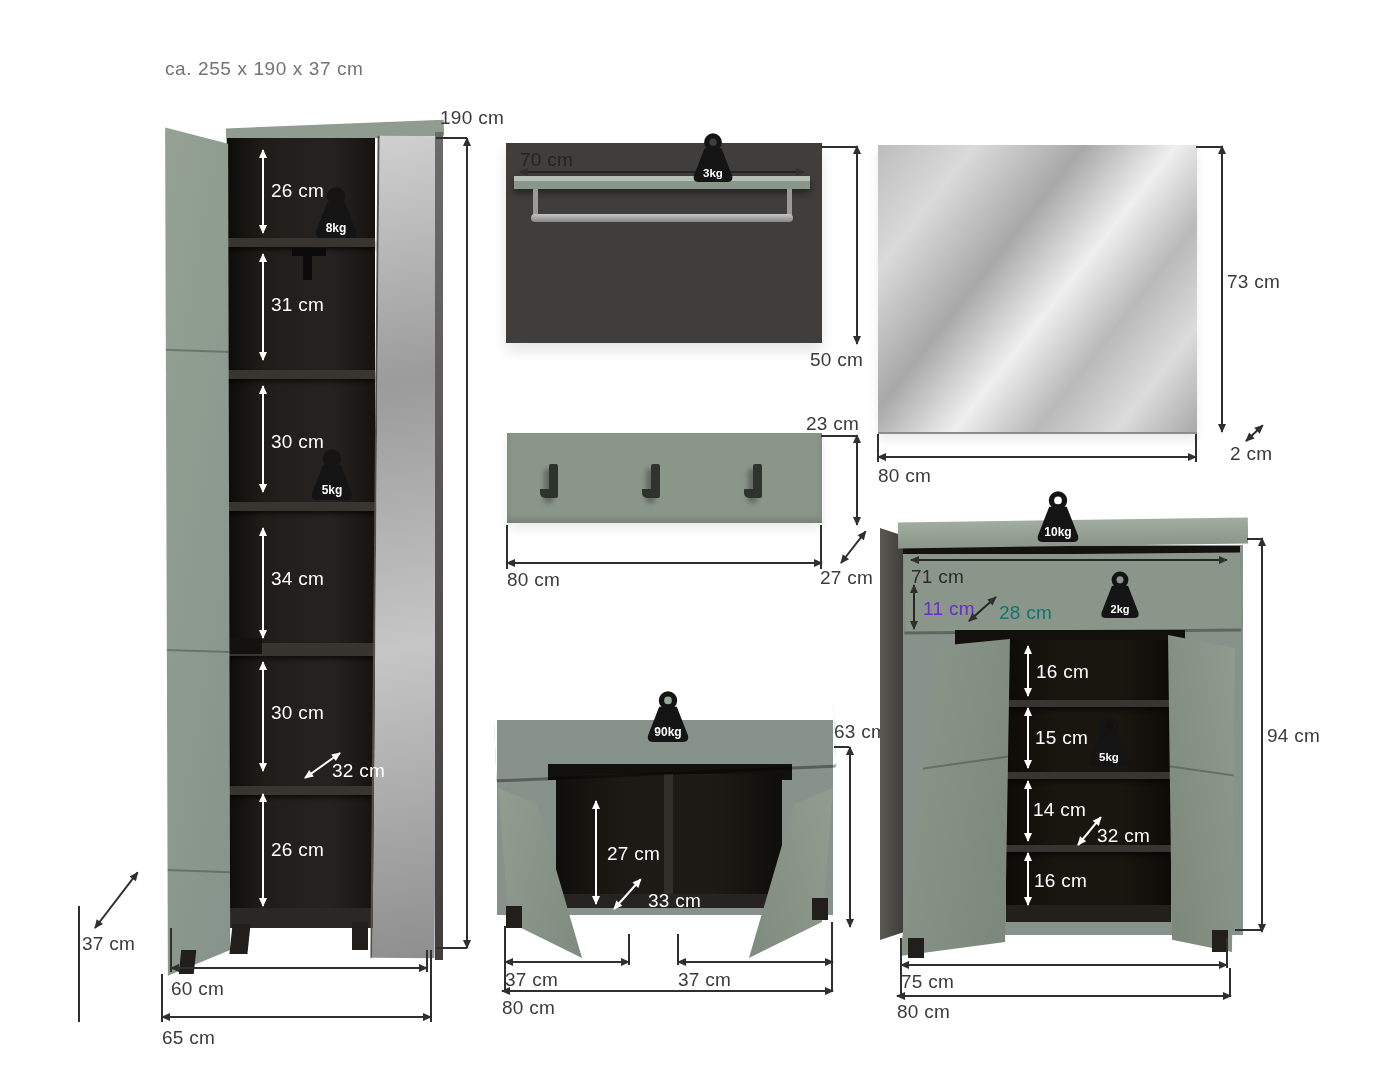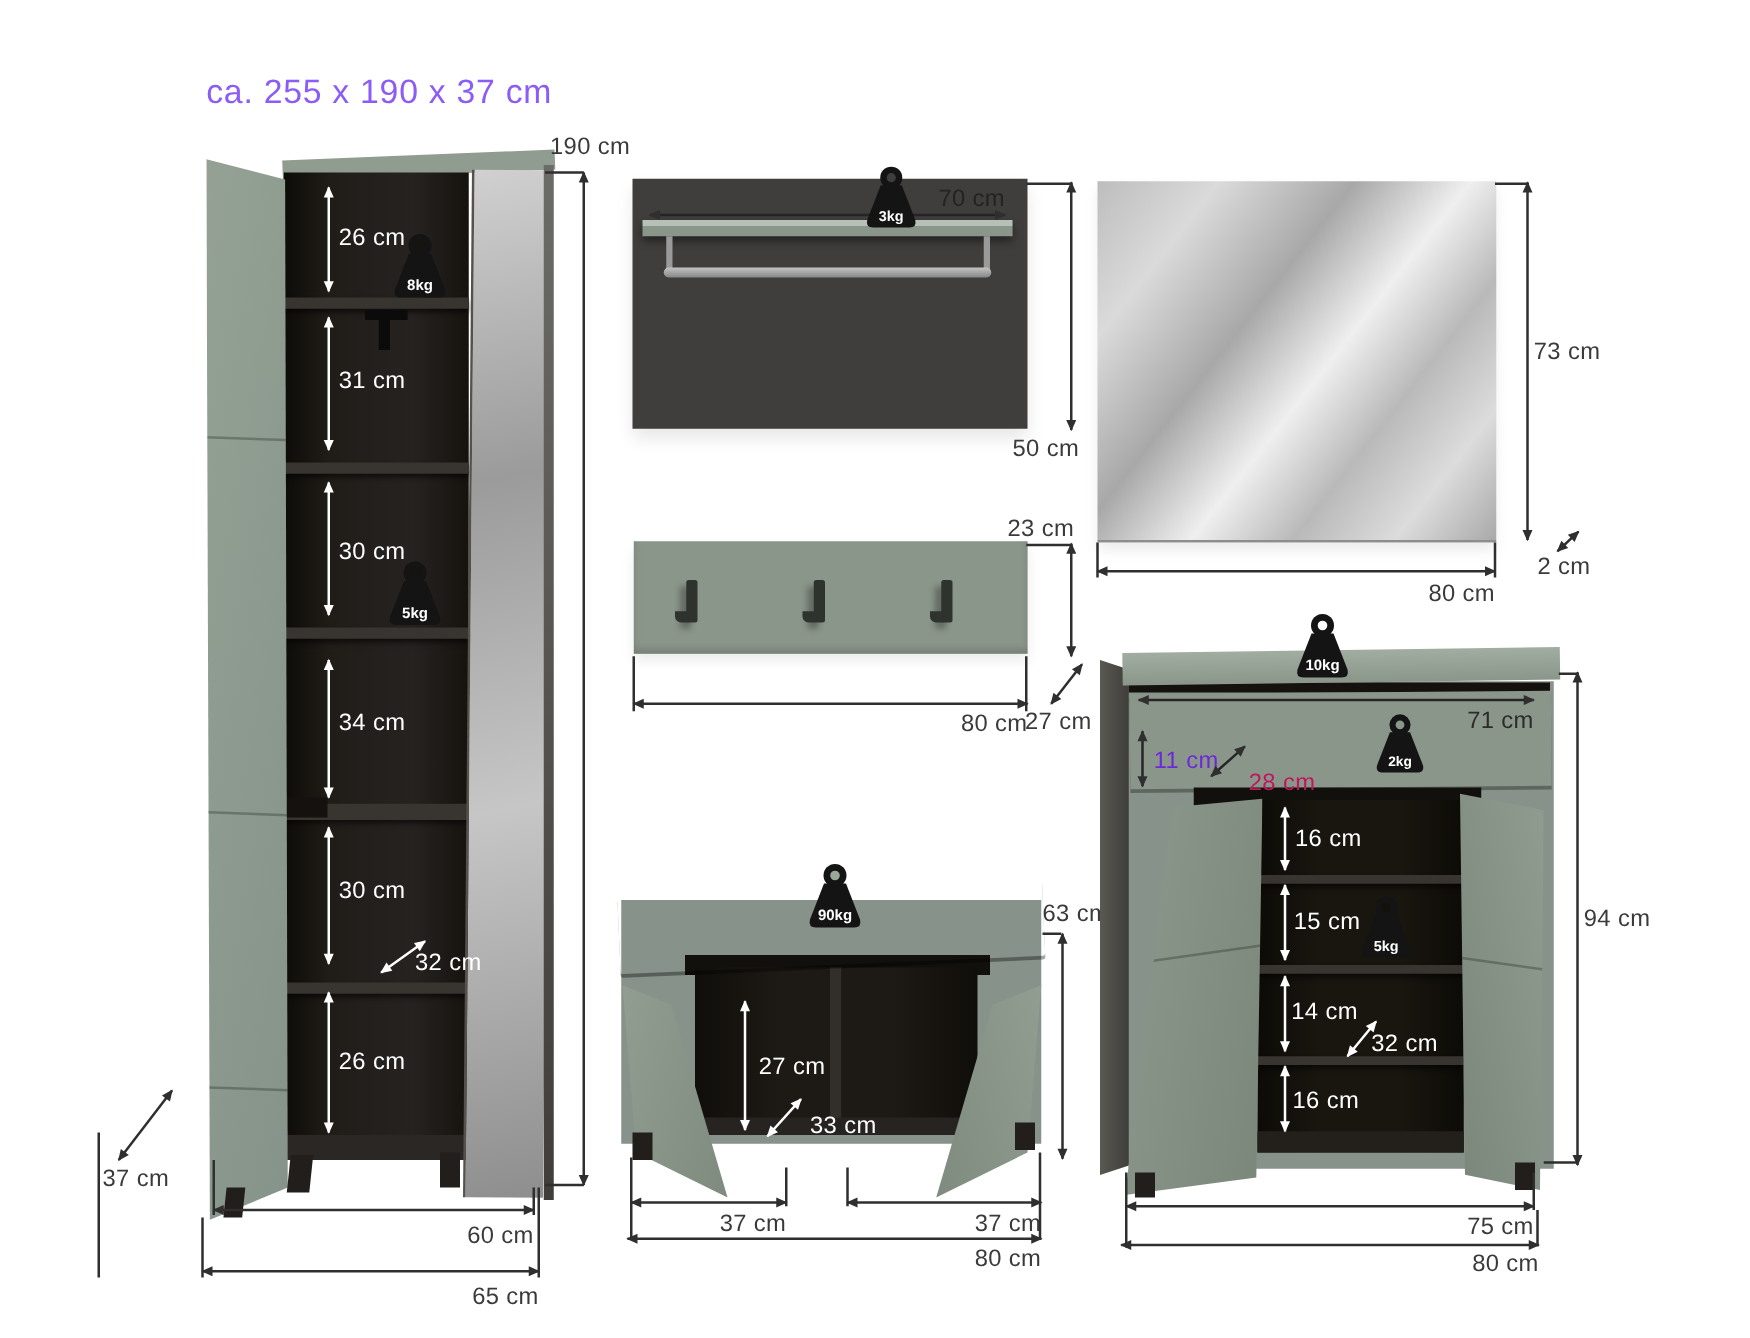--- a/index.html
+++ b/index.html
@@ -2,22 +2,22 @@
 <html><head>
 <meta charset="utf-8">
 <style>
   html,body{margin:0;padding:0;background:#fff;}
   #stage{position:relative;width:1400px;height:1070px;background:#fff;overflow:hidden;
          font-family:"Liberation Sans",sans-serif;}
   .abs{position:absolute;}
   .lbl{position:absolute;font-size:19px;line-height:1.1;color:#3a3a3a;white-space:nowrap;
        font-family:"Liberation Sans",sans-serif;letter-spacing:.3px;}
   .lbl.w{color:#ffffff;}
-  .lbl.c{text-align:right;}
-  .title{position:absolute;font-size:27px;color:#8b5cf6;letter-spacing:.6px;text-align:center;}
+  .lbl.c{text-align:left;}
+  .title{position:absolute;font-size:19px;color:#737373;letter-spacing:.6px;text-align:center;}
   
   .dh{position:absolute;height:2px;background:#2f2f2f;}
   .dh::before,.dh::after{content:"";position:absolute;width:0;height:0;top:-3.5px;
       border-top:4.5px solid transparent;border-bottom:4.5px solid transparent;}
   .dh::before{left:-1px;border-right:9px solid #2f2f2f;}
   .dh::after{right:-1px;border-left:9px solid #2f2f2f;}
   .dh.w{background:#fff;}
   .dh.w::before{border-right-color:#fff;}
   .dh.w::after{border-left-color:#fff;}
   .dv{position:absolute;width:2px;background:#2f2f2f;}
@@ -251,21 +251,21 @@
       <text x="30" y="58">10kg</text>
     </svg>
 
     <div class="dh" style="left:911px;top:559px;width:316px;background:#262626;"></div>
     <div class="lbl c" style="left:911px;top:567px;width:316px;color:#2b2b2b;">71 cm</div>
     <div class="dv" style="left:913px;top:585px;height:44px;background:#262626;"></div>
     <div class="lbl" style="left:923px;top:599px;color:#6d28d9;">11 cm</div>
     <div class="diag" style="left:969px;top:620px;">
         <div class="dh" style="width:36px;transform:rotate(-41.6deg);background:#262626;"></div>
       </div>
-    <div class="lbl" style="left:999px;top:603px;color:#be185d;margin-top:14px;">28 cm</div>
+    <div class="lbl" style="left:999px;top:603px;color:#0f766e;">28 cm</div>
     <svg class="wt" style="left:1098px;top:570px;width:44px;height:52px;--hole:#8b968b;" viewBox="0 0 60 70">
       <circle cx="30" cy="13" r="11.5" fill="#141414"></circle>
       <circle cx="30" cy="13" r="4.8" style="fill:var(--hole);"></circle>
       <path d="M19 21 h22 l14 36 q2 8 -6 8 h-38 q-8 0 -6 -8 z" fill="#141414"></path>
       <text x="30" y="58">2kg</text>
     </svg>
 
     <div class="dv w" style="left:1027px;top:646px;height:50px;"></div>
     <div class="lbl w" style="left:1036px;top:662px;">16 cm</div>
     <div class="dv w" style="left:1027px;top:708px;height:60px;"></div>

